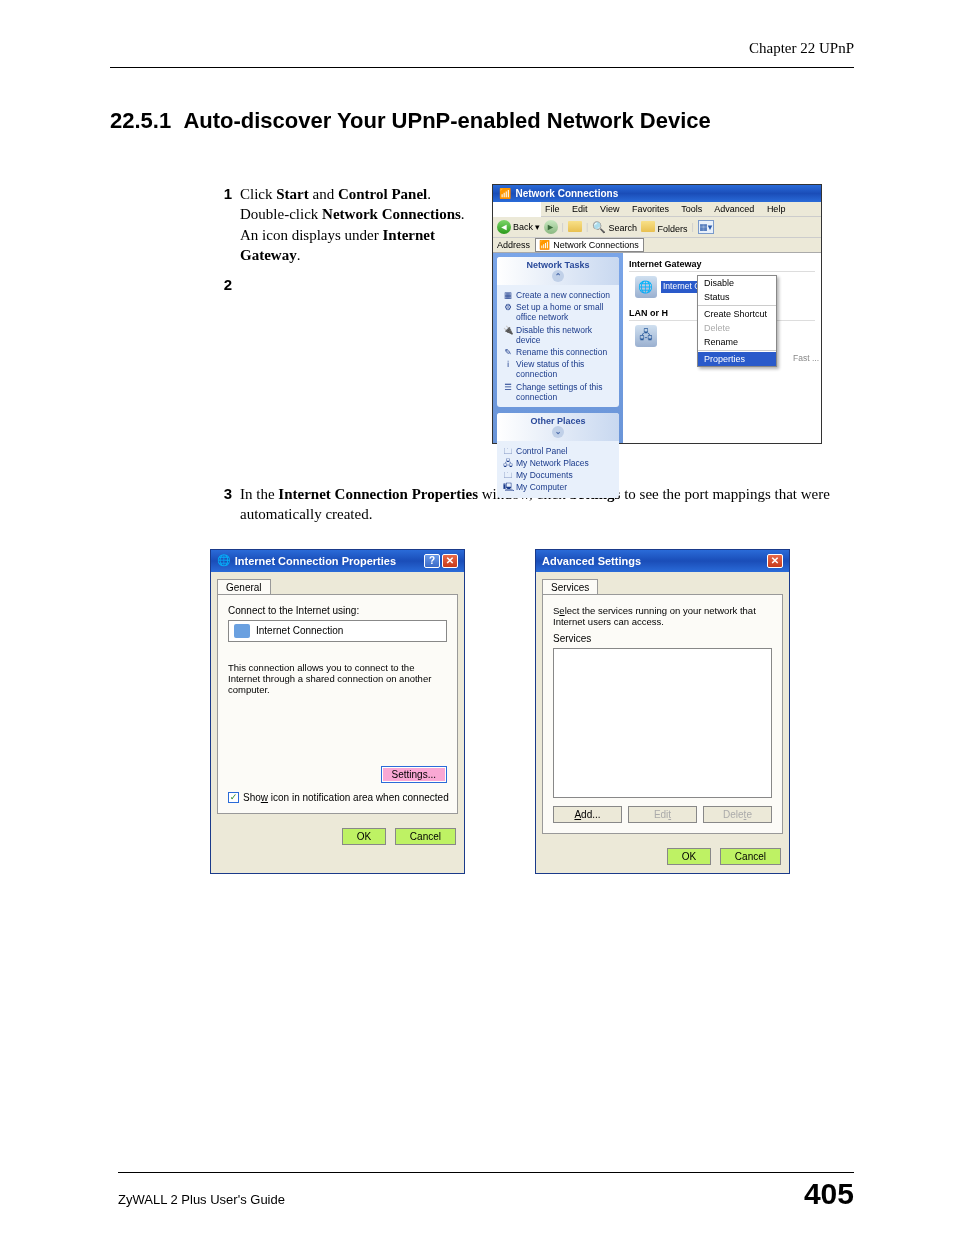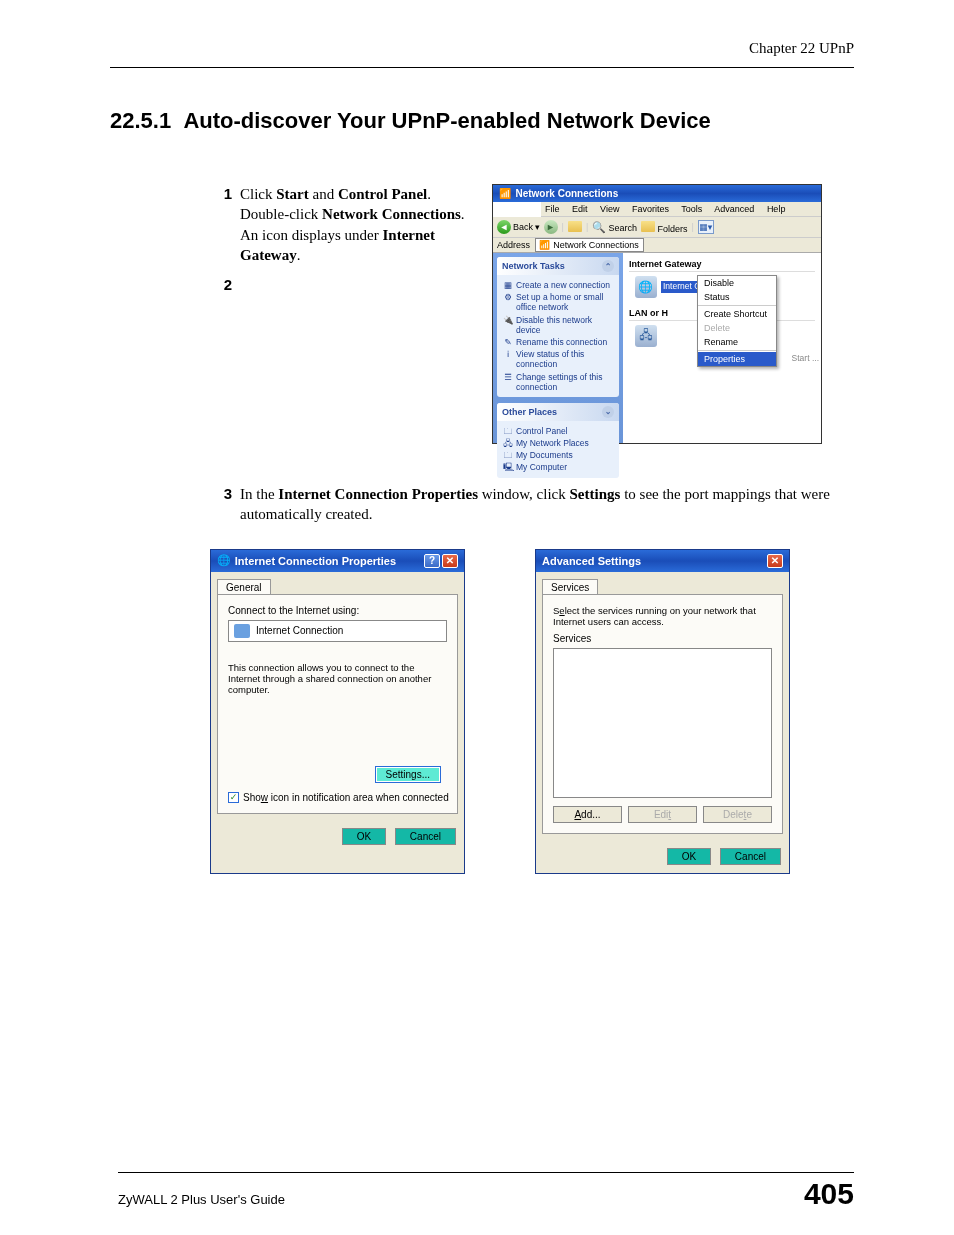--- a/index.html
+++ b/index.html
@@ -103,20 +103,21 @@
   }
   .side-head {
     background: linear-gradient(to right,#fff,#c8d8f0);
     color: #2a4a9a;
     font-weight: bold;
     padding: 3px 5px;
     font-size: 9px;
     display: flex;
     justify-content: space-between;
     align-items: center;
+    flex-direction: column;
   }
   .chev { width:12px; height:12px; border-radius:50%; background:#c0d0e8; color:#4a6aaa; display:inline-flex; align-items:center; justify-content:center; font-size:8px;}
   .side-body { padding: 4px 6px; }
   .side-link { color: #1a3a8a; font-size: 8.5px; padding: 1px 0; display:flex; align-items:flex-start; gap:3px; line-height:1.2;}
   .side-link .li-icon { width:10px; flex-shrink:0; text-align:center; }
   .xp-main {
     flex: 1;
     background: #fff;
     padding: 4px 6px;
     position: relative;
@@ -164,25 +165,25 @@
   .dlg-inner {
     margin: 0 6px 6px 6px;
     border: 1px solid #999;
     background:#fcfbf7;
     padding: 10px;
     min-height: 220px;
     position:relative;
   }
   .field-row { display:flex; align-items:center; gap:6px; border:1px solid #888; background:#fff; padding:3px 5px; margin:4px 0 20px 0;}
   .field-icon { width:16px; height:14px; background:#6aa0e0; border-radius:2px;}
-  .settings-btn { position:absolute; right:16px; bottom:30px; border:1px solid #888; background:#5eead4; padding:2px 10px; font-size:10px; box-shadow:inset 0 0 0 1px #fff; border-color:#2a6bd8;}
+  .settings-btn { position:absolute; right:10px; bottom:30px; border:1px solid #888; background:#f9a8d4; padding:2px 10px; font-size:10px; box-shadow:inset 0 0 0 1px #fff; border-color:#2a6bd8;}
   .chk { display:flex; align-items:center; gap:4px; position:absolute; left:10px; bottom:10px; font-size:10px;}
   .chkbox { width:11px; height:11px; border:1px solid #2a6bd8; background:#fff; display:inline-flex; align-items:center; justify-content:center; color:#2a8a2a; font-size:9px;}
   .dlg-footer { padding: 8px; text-align:right; }
-  .dlg-footer button { border:1px solid #888; background:#14b8a6; padding:2px 14px; margin-left:6px; font-size:10px; font-family:inherit;}
+  .dlg-footer button { border:1px solid #888; background:#bef264; padding:2px 14px; margin-left:6px; font-size:10px; font-family:inherit;}
 
   
   .listbox { border:1px solid #888; background:#fff; height:150px; margin:4px 0 8px 0;}
   .btn-row3 { display:flex; justify-content:space-between; gap:6px; }
   .btn-row3 button { flex:1; border:1px solid #888; background:#ece9d8; padding:2px 0; font-size:10px; font-family:inherit;}
   .btn-row3 button.dis { color:#aaa; }
 
   .footer-area {
     position:absolute; left:110px; right:100px; bottom:24px;
     font-family: Arial, sans-serif;
@@ -317,21 +318,21 @@
             <div class="group-label">Internet Gateway</div>
             <div class="conn-item">
               <div class="conn-icon">🌐</div>
               <div class="selected-label">Internet Connection</div>
             </div>
             <div class="group-label">LAN or H</div>
             <div class="conn-item">
               <div class="conn-icon">🖧</div>
               <div></div>
             </div>
-            <div class="trunc-right">Start ...</div>
+            <div class="trunc-right">Fast ...</div>
 
             <div class="context-menu">
               <div>Disable</div>
               <div>Status</div>
               <div class="cm-sep"></div>
               <div>Create Shortcut</div>
               <div class="cm-disabled">Delete</div>
               <div>Rename</div>
               <div class="cm-sep"></div>
               <div class="cm-sel">Properties</div>

